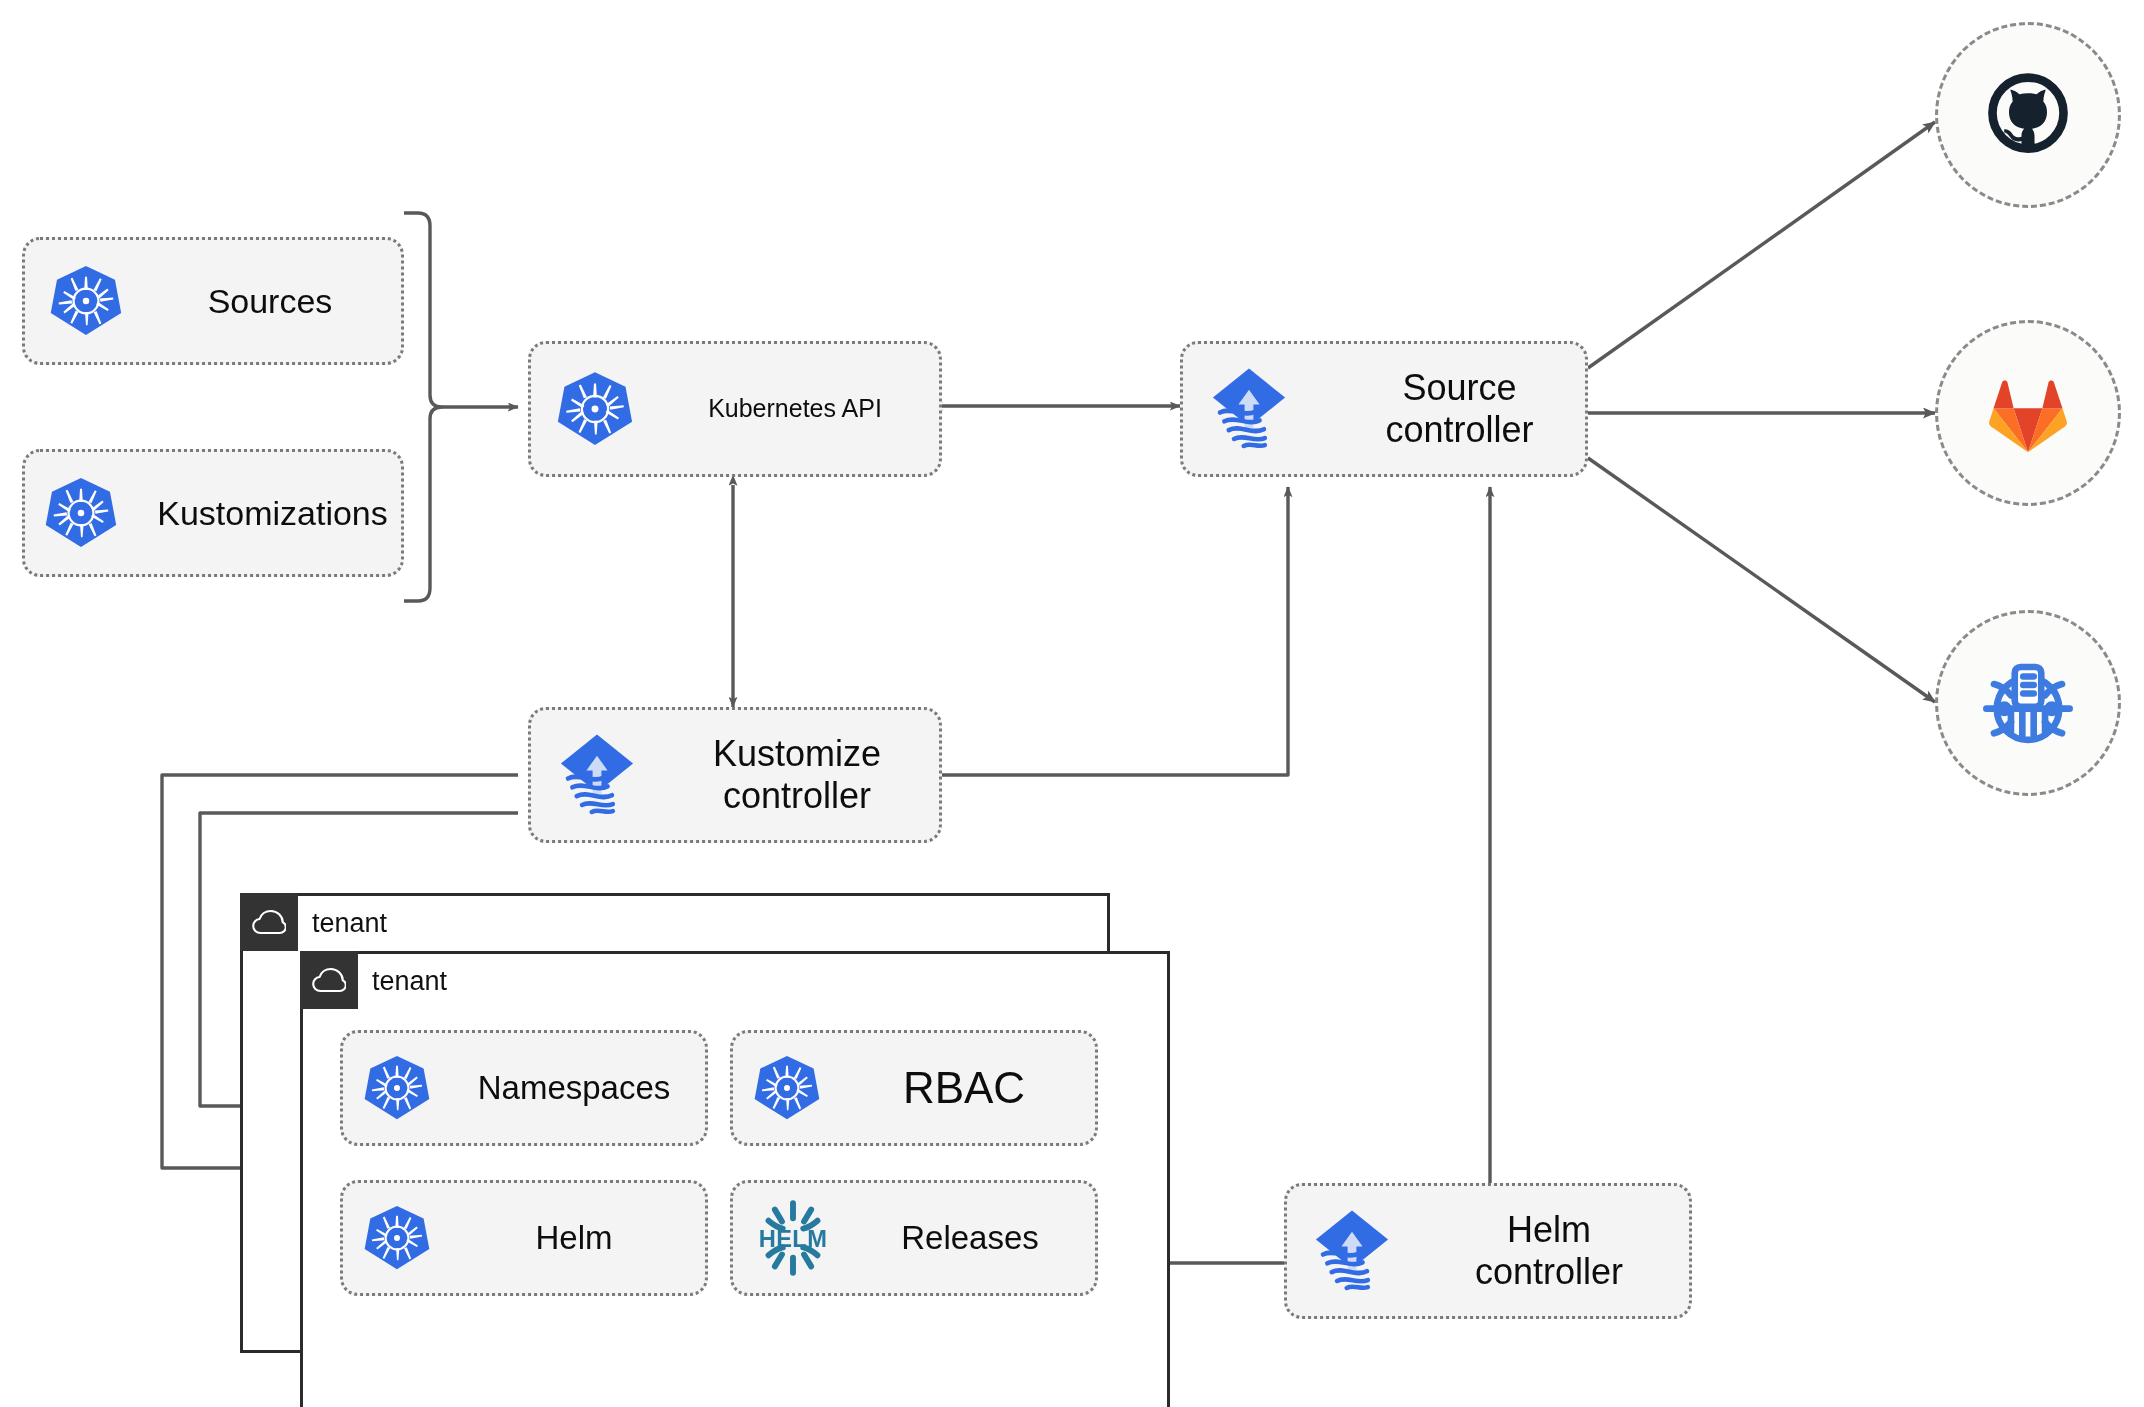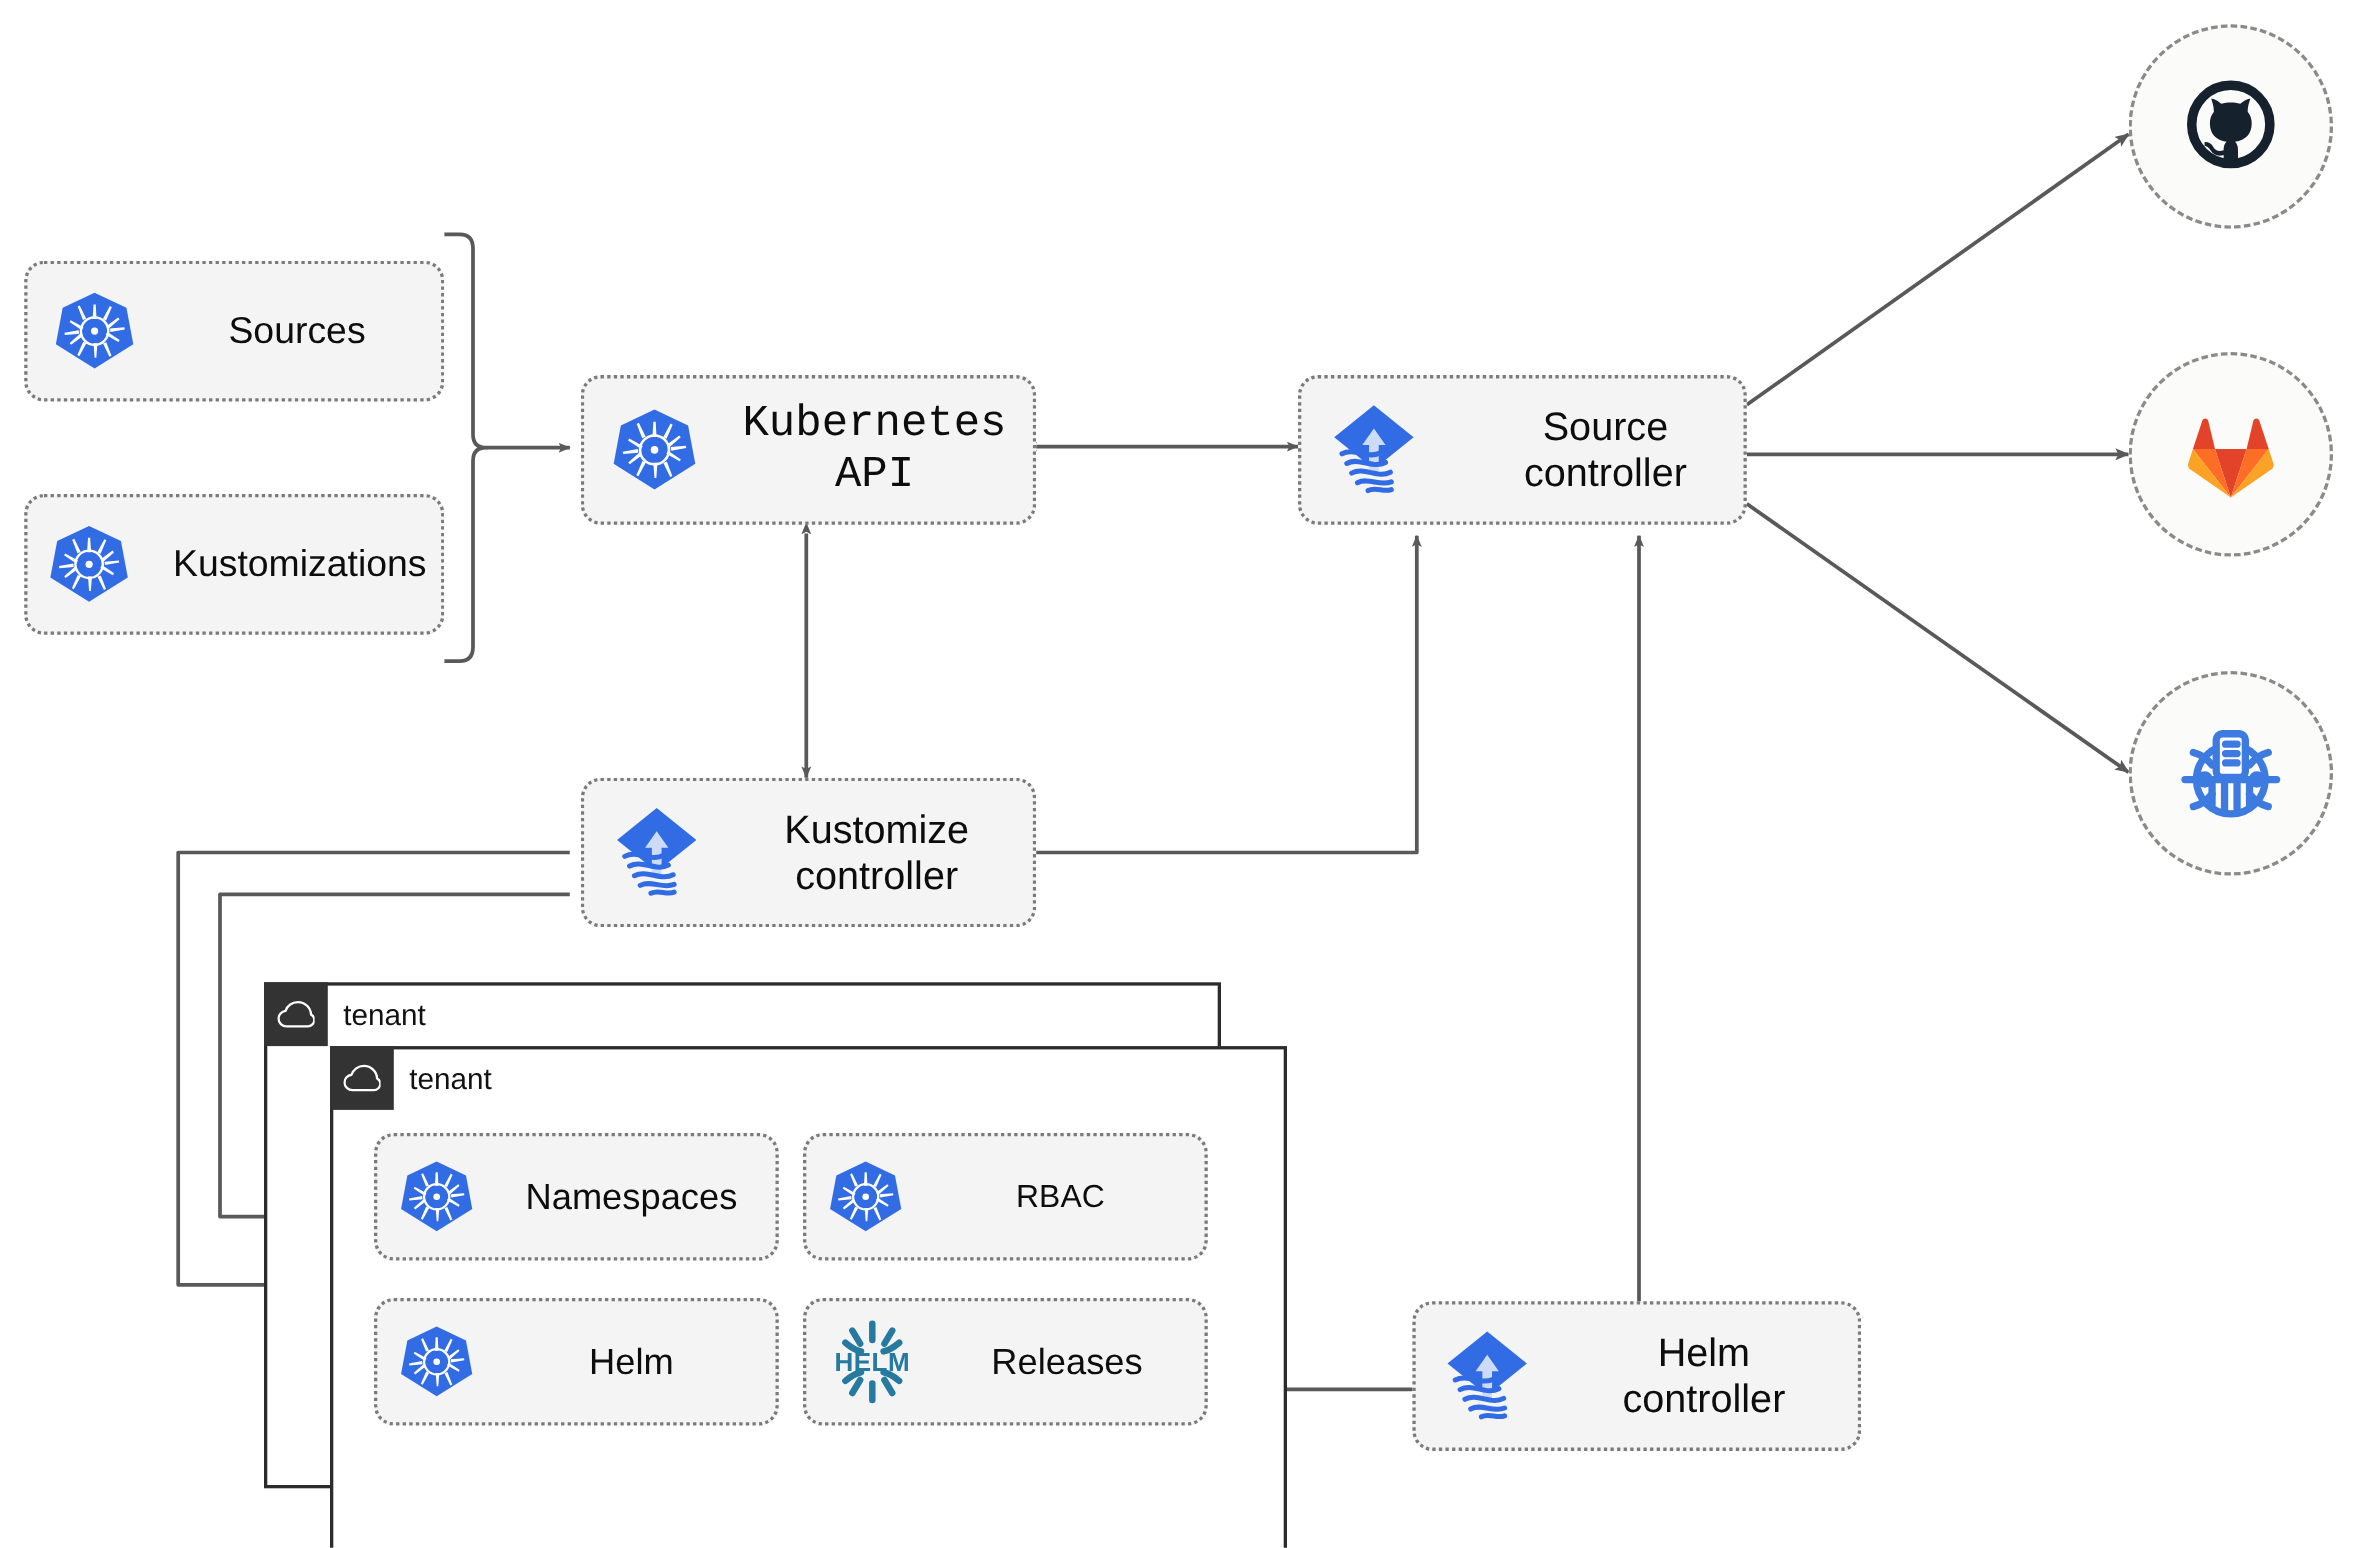--- a/index.html
+++ b/index.html
@@ -222,21 +222,21 @@
           <path d="M30.5,84 l-2.5,-1.4 l7.4,-17 l4.1,1.8 Z"></path>
           <path d="M69.5,20 l2.5,1.4 l-7.4,17 l-4.1,-1.8 Z"></path>
           <path d="M12,57 l-0.5,-2.8 l18.2,-3.2 l0.8,4.4 Z"></path>
           <path d="M88,47 l0.5,2.8 l-18.2,3.2 l-0.8,-4.4 Z"></path>
           <path d="M69,84.8 l2.6,-1.3 l-6.7,-17.3 l-4.2,1.6 Z"></path>
           <path d="M31,19.2 l-2.6,1.3 l6.7,17.3 l4.2,-1.6 Z"></path>
           <circle cx="50" cy="52" r="17.5" fill="none" stroke="#ffffff" stroke-width="3.1"></circle>
         </g>
       </svg>
     </span>
-    <span class="lbl" style="font-size:40px;font-family:Liberation Mono, monospace;">Kubernetes API</span>
+    <span class="lbl" style="font-size:25px;">Kubernetes API</span>
   </div>
 
   <div class="card" style="left:1180px; top:341px; width:408px; height:136px;gap:27px;">
     <span class="ico" style="width:132px;">
       <svg width="88" height="92" viewBox="0 0 100 104">
         <path d="M50,6 L91,39 L50,72 L9,39 Z" fill="#326CE5"></path>
         <path d="M50,30 L62,47 L55,47 L55,78 L45,78 L45,47 L38,47 Z" fill="#cddbf7"></path>
         <g stroke="#326CE5" stroke-width="5.2" fill="none" stroke-linecap="round">
           <path d="M17,56 C30,49 44,62 57,55"></path>
           <path d="M22,66 C35,59 49,72 62,65"></path>
@@ -326,21 +326,21 @@
           <path d="M30.5,84 l-2.5,-1.4 l7.4,-17 l4.1,1.8 Z"></path>
           <path d="M69.5,20 l2.5,1.4 l-7.4,17 l-4.1,-1.8 Z"></path>
           <path d="M12,57 l-0.5,-2.8 l18.2,-3.2 l0.8,4.4 Z"></path>
           <path d="M88,47 l0.5,2.8 l-18.2,3.2 l-0.8,-4.4 Z"></path>
           <path d="M69,84.8 l2.6,-1.3 l-6.7,-17.3 l-4.2,1.6 Z"></path>
           <path d="M31,19.2 l-2.6,1.3 l6.7,17.3 l4.2,-1.6 Z"></path>
           <circle cx="50" cy="52" r="17.5" fill="none" stroke="#ffffff" stroke-width="3.1"></circle>
         </g>
       </svg>
     </span>
-    <span class="lbl" style="font-size:29px;">RBAC</span>
+    <span class="lbl" style="font-size:44px;">RBAC</span>
   </div>
 
   <div class="card" style="left:340px; top:1180px; width:368px; height:116px;">
     <span class="ico" style="width:108px;">
       <svg width="66" height="68" viewBox="0 0 100 104">
         <path d="M50,2 L92,22 L101,70 L50,102 L-1,70 L8,22 Z" transform="scale(.97) translate(1.5,1)" fill="#326CE5"></path>
         <g fill="#ffffff">
           <circle cx="50" cy="52" r="4.6"></circle>
           <path d="M48.6,18 h2.8 l1.1,18.5 h-5 Z"></path>
           <path d="M50,86 l-1.4,-18.4 h5 L52.2,86 Z"></path>

